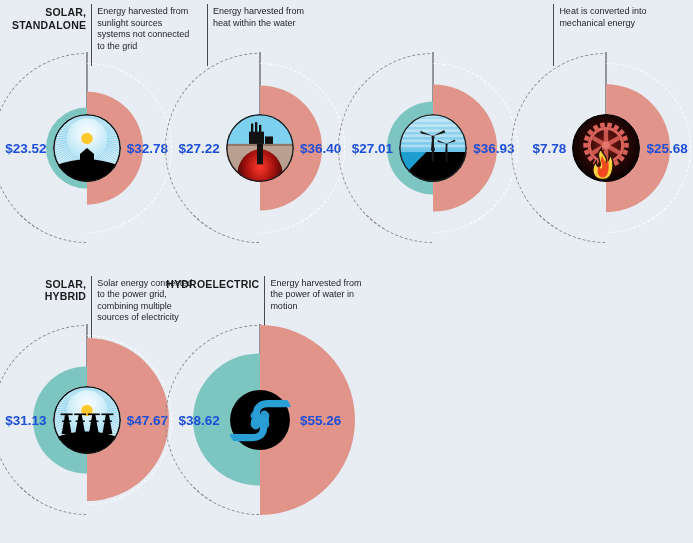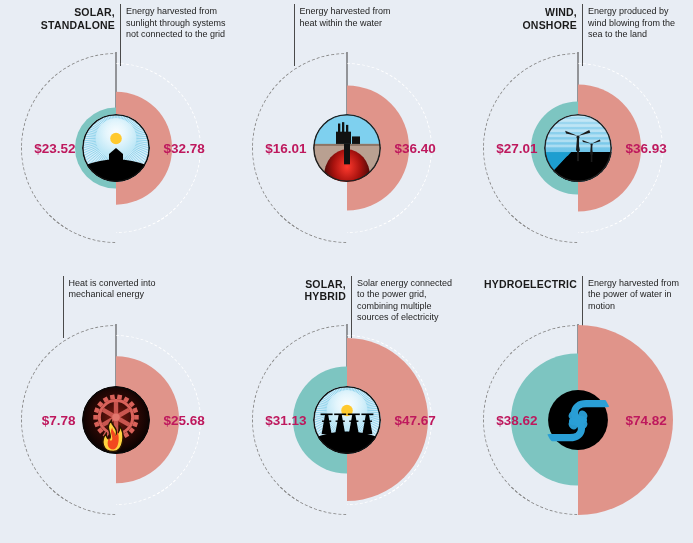--- a/index.html
+++ b/index.html
@@ -6,21 +6,21 @@
   body{
     width:693px;height:543px;
     background:#e8edf4;
     font-family:"Liberation Sans", sans-serif;
     overflow:hidden;
     position:relative;
   }
   #grid{
     position:absolute;inset:0;
     display:grid;
-    grid-template-columns:repeat(3,1fr);
+    grid-template-columns:repeat(4,1fr);
     grid-template-rows:repeat(2,1fr);
   }
   .panel{position:relative;}
   .panel-inner{position:absolute;inset:0;}
 
   
   .hdr{
     position:absolute;
     top:4px;
     left:0;right:0;
@@ -103,25 +103,25 @@
     border-radius:0 1000px 1000px 0;
   }
 
   
   .val{
     position:absolute;
     top:50%;
     transform:translateY(-50%);
     font-size:13.5px;
     font-weight:bold;
-    color:#be185d;
+    color:#1d4ed8;
     white-space:nowrap;
   }
   .val-left{right:0;text-align:right;}
-  .val-right{left:8px;text-align:left;}
+  .val-right{left:0;text-align:left;}
 
   
   .icon-wrap{
     position:absolute;
     top:50%;left:50%;
     transform:translate(-50%,-50%);
     border-radius:50%;
     overflow:hidden;
     z-index:5;
   }
@@ -131,21 +131,21 @@
 <body>
 
 <div id="grid">
     <div class="panel">
     <div class="panel-inner">
       <div class="hdr">
         <div class="hdr-box">
           <div class="hdr-title">SOLAR,
 STANDALONE</div>
           <div class="hdr-rule"></div>
-          <div class="hdr-desc">Energy harvested from sunlight through systems not connected to the grid</div>
+          <div class="hdr-desc">Energy harvested from sunlight sources systems not connected to the grid</div>
         </div>
       </div>
 
       <div class="stem" style="top:52px;height:96px;"></div>
 
       <div class="viz" style="top:148px;">
         <div class="dash dash-left" style="width:95px;height:190px;"></div>
         <div class="dash dash-right" style="width:85px;height:170px;"></div>
 
         <div class="half half-left" style="width:40.4544px;height:80.9088px;"></div>
@@ -312,35 +312,27 @@
           <rect x="25" y="9.520000000000001" width="2.3" height="8.84"></rect>
           <rect x="29" y="8.16" width="2.3" height="10.2"></rect>
           <rect x="33" y="10.88" width="2.3" height="7.48"></rect>
           <rect x="39" y="22.44" width="8" height="7.48"></rect>
         </g>
       </g>
       <circle cx="34" cy="34" r="33.2" fill="none" stroke="#222" stroke-width="1.6"></circle>
     </svg>
           </div>
 
-        <div class="val val-left" style="margin-right:40px;">$16.01</div>
+        <div class="val val-left" style="margin-right:40px;">$27.22</div>
         <div class="val val-right" style="margin-left:40px;">$36.40</div>
       </div>
     </div>
     </div>
     <div class="panel">
     <div class="panel-inner">
-      <div class="hdr">
-        <div class="hdr-box">
-          <div class="hdr-title">WIND,
-ONSHORE</div>
-          <div class="hdr-rule"></div>
-          <div class="hdr-desc">Energy produced by wind blowing from the sea to the land</div>
-        </div>
-      </div>
 
       <div class="stem" style="top:52px;height:96px;"></div>
 
       <div class="viz" style="top:148px;">
         <div class="dash dash-left" style="width:95px;height:190px;"></div>
         <div class="dash dash-right" style="width:85px;height:170px;"></div>
 
         <div class="half half-left" style="width:46.4572px;height:92.9144px;"></div>
         <div class="half half-right" style="width:63.5196px;height:127.0392px;"></div>
 
@@ -655,17 +647,17 @@
       <g fill="#2a9fd6" opacity="0.96">
         <ellipse cx="28.9" cy="28.9" rx="4.896" ry="3.74" transform="rotate(-45 28.9 28.9)"></ellipse>
         <ellipse cx="39.1" cy="28.9" rx="4.896" ry="3.74" transform="rotate(45 39.1 28.9)"></ellipse>
         <ellipse cx="28.9" cy="39.1" rx="4.896" ry="3.74" transform="rotate(45 28.9 39.1)"></ellipse>
         <ellipse cx="39.1" cy="39.1" rx="4.896" ry="3.74" transform="rotate(-45 39.1 39.1)"></ellipse>
       </g>
     </svg>
           </div>
 
         <div class="val val-left" style="margin-right:40px;">$38.62</div>
-        <div class="val val-right" style="margin-left:40px;">$74.82</div>
+        <div class="val val-right" style="margin-left:40px;">$55.26</div>
       </div>
     </div>
     </div>
   </div>
 
 </body></html>

